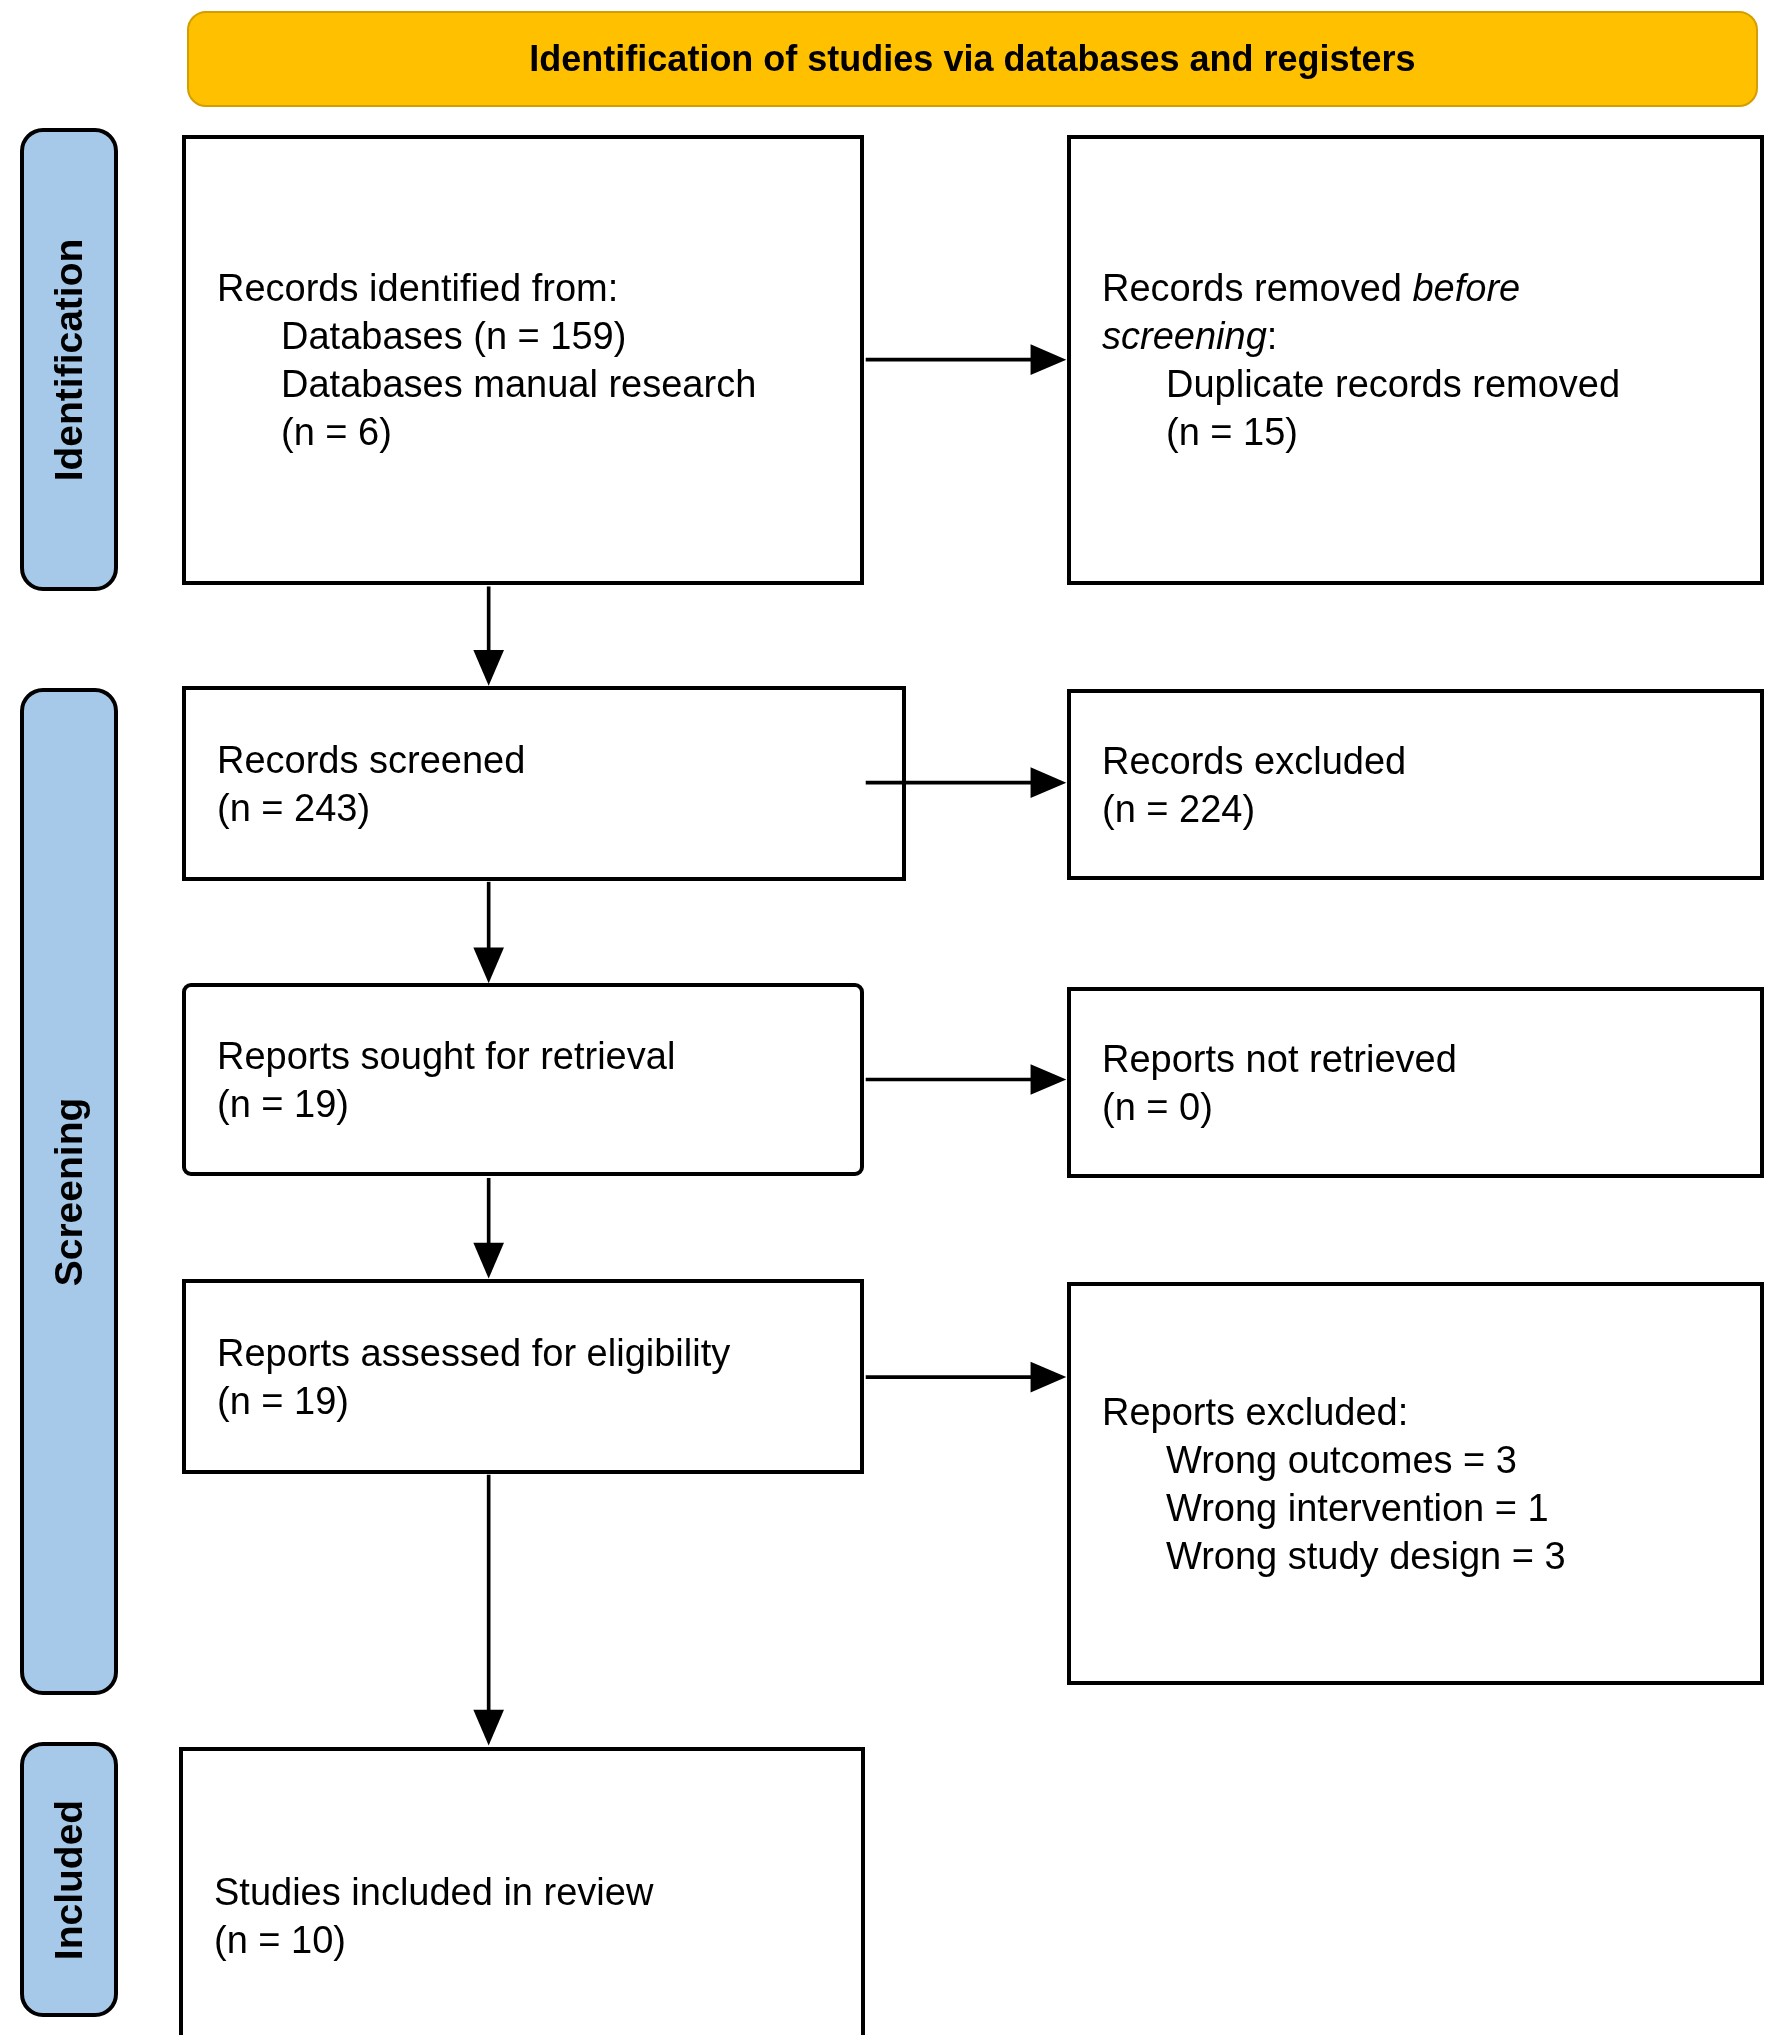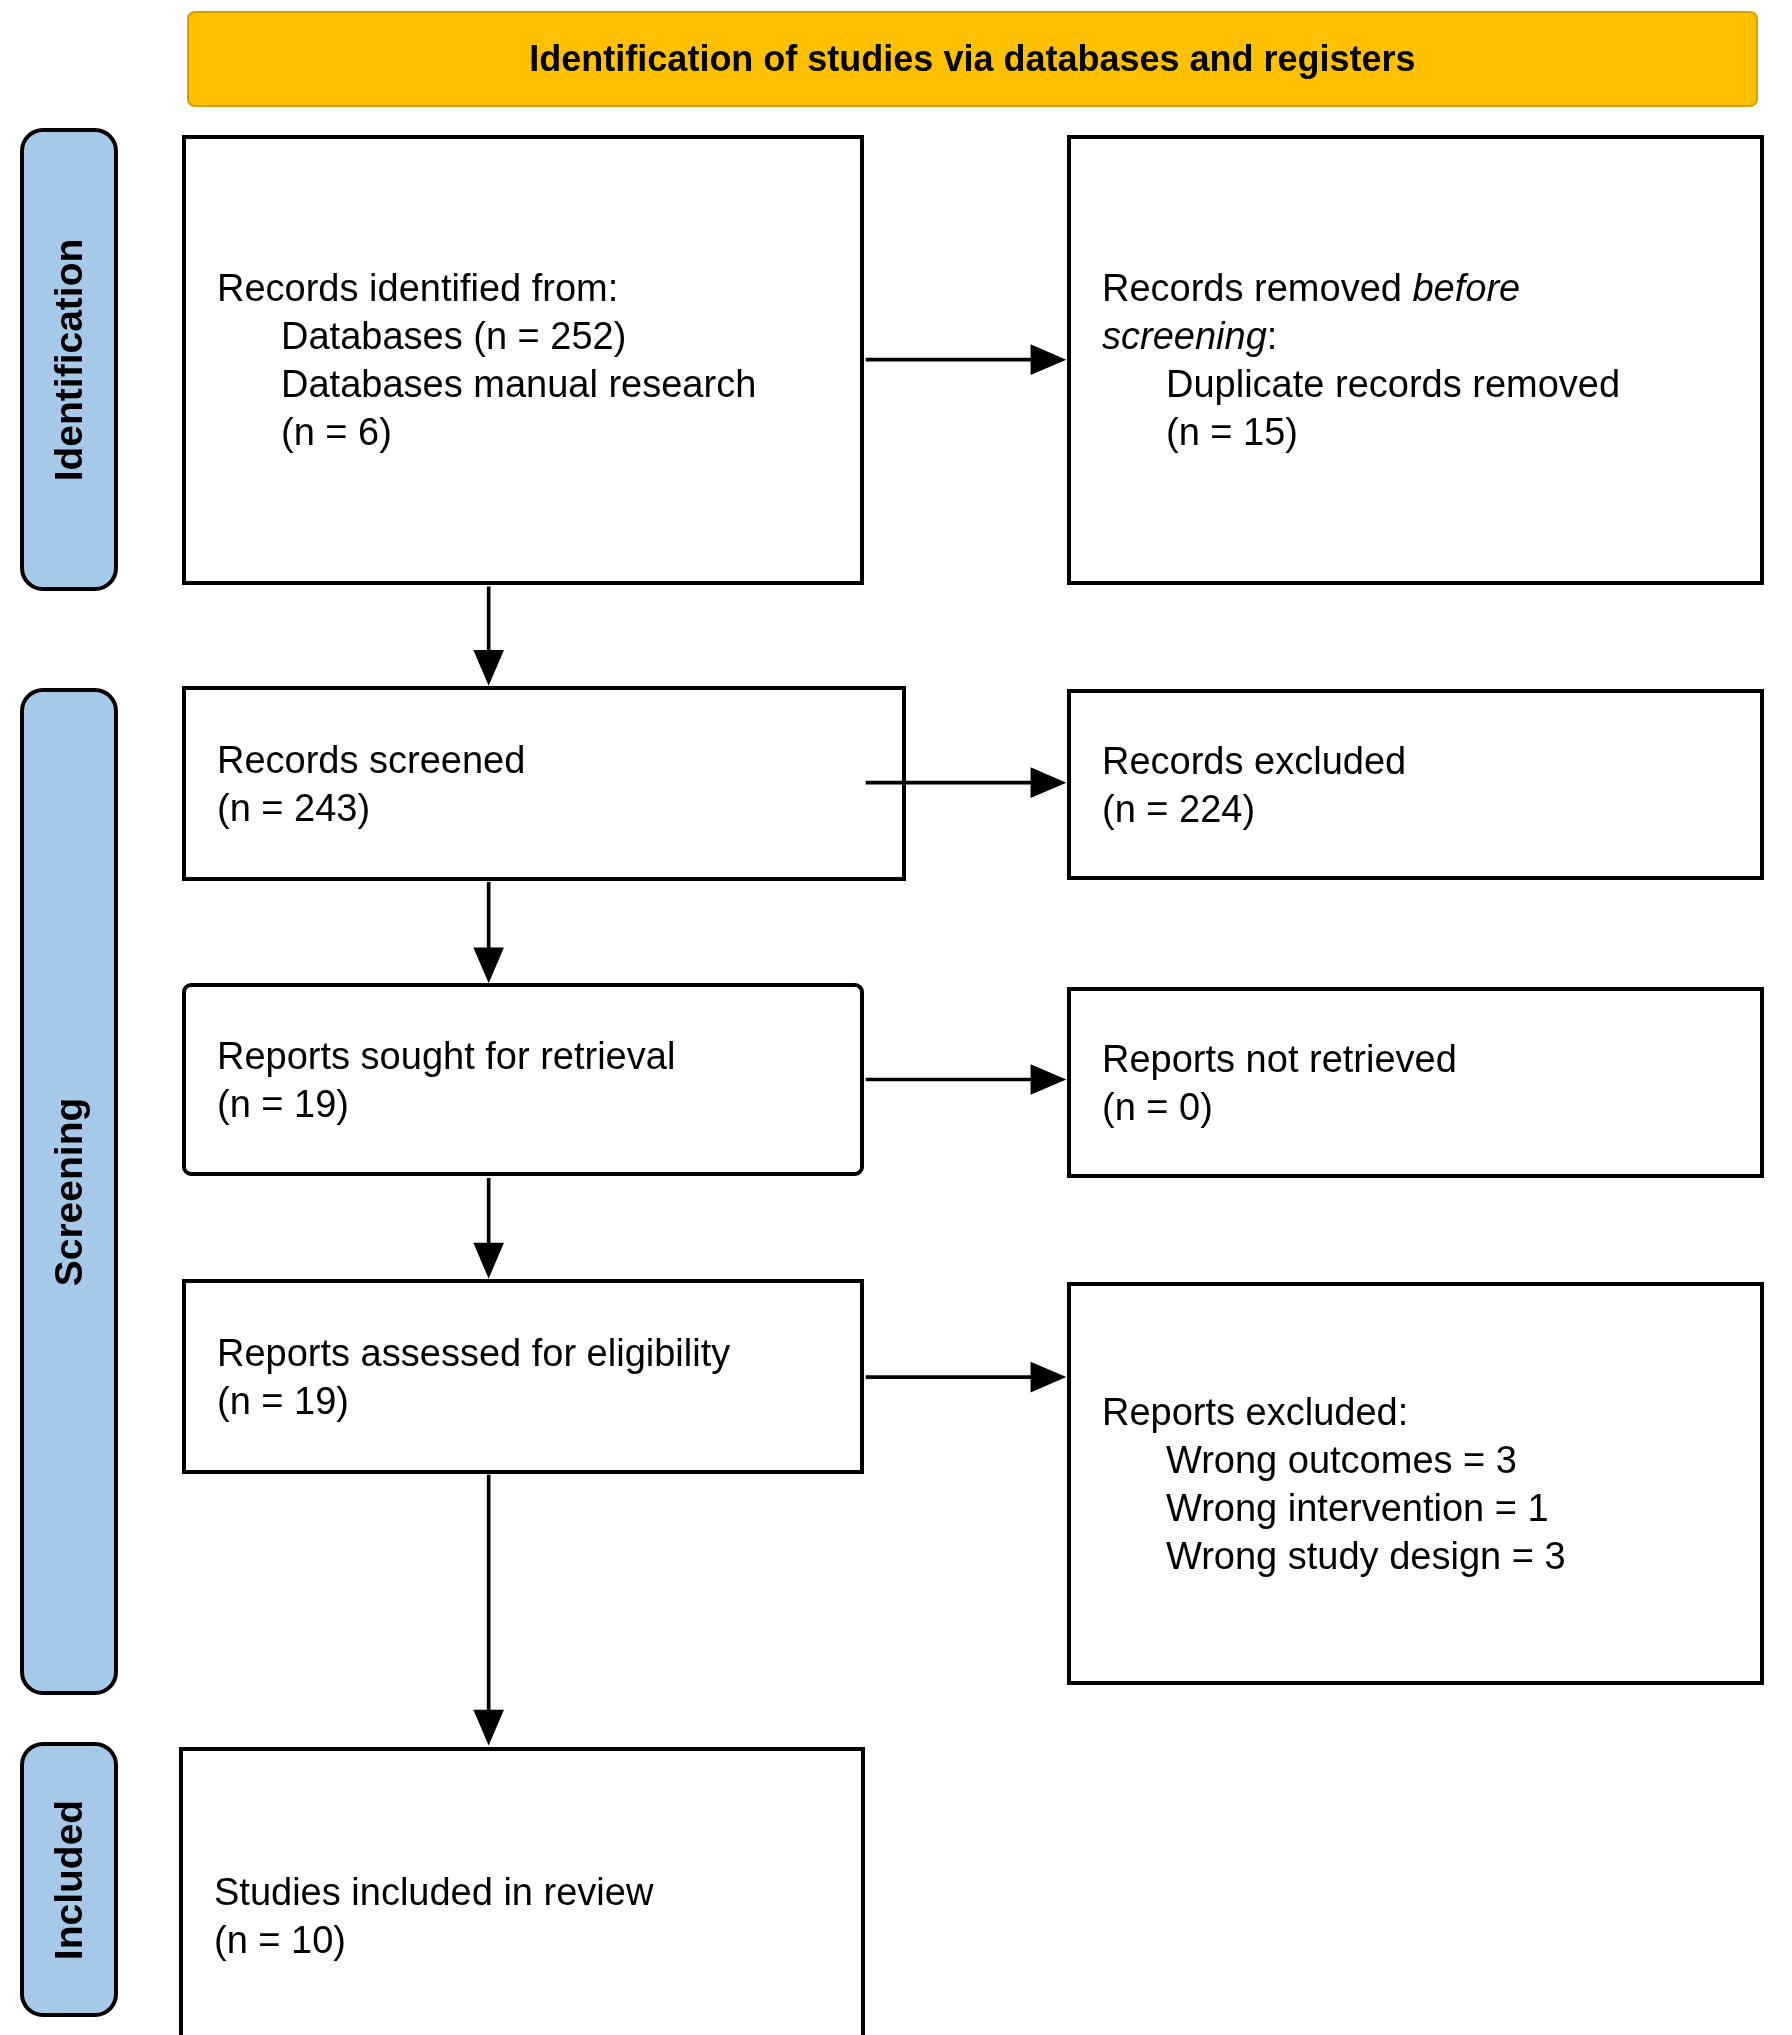--- a/index.html
+++ b/index.html
@@ -14,21 +14,21 @@
     background: #ffffff;
     font-family: "Liberation Sans", sans-serif;
     color: var(--text, #000);
   }
   .banner {
     position: absolute;
     left: 187px; top: 11px;
     width: 1571px; height: 96px;
     background: var(--banner_bg, #FFC000);
     border: 2.9px solid var(--banner_border, #D49D00);
-    border-radius: 8px;
+    border-radius: 19px;
     display: flex;
     align-items: center;
     justify-content: center;
     box-sizing: border-box;
   }
   .banner-text {
     font-size: 36px;
     font-weight: bold;
     letter-spacing: 0px;
   }
@@ -88,21 +88,21 @@
   </div>
   <div class="stage" style="left:20.4px;top:688px;width:98px;height:1007px;">
     <span class="stage-label">Screening</span>
   </div>
   <div class="stage" style="left:20.4px;top:1742px;width:98px;height:275px;">
     <span class="stage-label">Included</span>
   </div>
 
   <div class="fbox" style="left:182px;top:135px;width:682px;height:450px;">
     <div class="line">Records identified from:</div>
-    <div class="line indent">Databases (n = 252)</div>
+    <div class="line indent">Databases (n = 159)</div>
     <div class="line indent">Databases manual research</div>
     <div class="line indent">(n = 6)</div>
   </div>
 
   <div class="fbox" style="left:1067px;top:135px;width:697px;height:450px;">
     <div class="line"><span>Records removed </span><em>before</em></div>
     <div class="line"><em>screening</em><span>:</span></div>
     <div class="line indent">Duplicate records removed</div>
     <div class="line indent">(n = 15)</div>
   </div>

